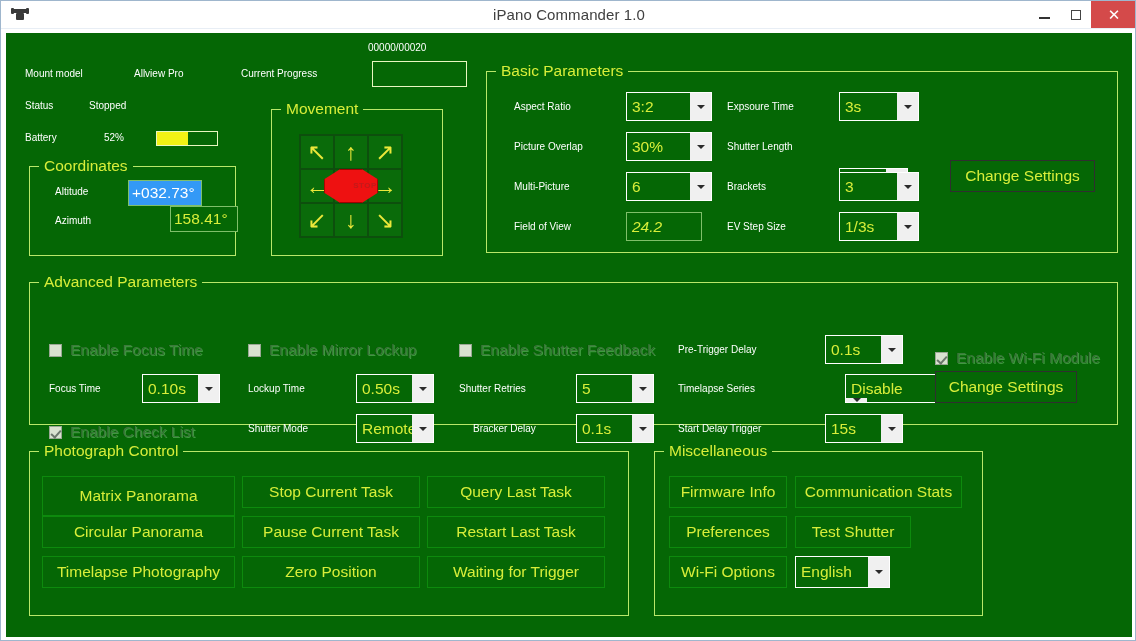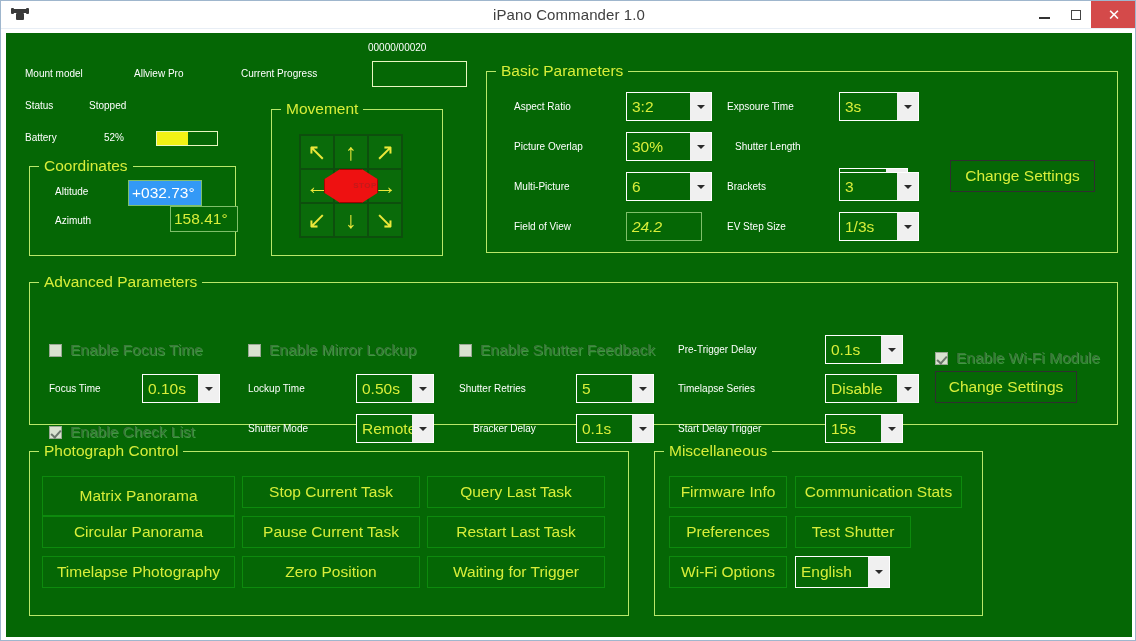--- a/index.html
+++ b/index.html
@@ -429,21 +429,21 @@
       </div>
 
       <div class="lbl" style="left:240px; top:26px;">Expsoure Time</div>
       <div class="combo" style="left:352px; top:20px; width:80px;">
         <div class="val">3s</div>
         <div class="arrow">
             <i></i>
           </div>
       </div>
 
-      <div class="lbl" style="left:248px; top:66px;">Shutter Length</div>
+      <div class="lbl" style="left:240px; top:66px;">Shutter Length</div>
       <div class="combo" style="left:352px; top:60px; width:69px;margin-top:36px;">
         <div class="val">0.2s</div>
         <div class="arrow">
             <i></i>
           </div>
       </div>
 
       <div class="lbl" style="left:240px; top:106px;">Brackets</div>
       <div class="combo" style="left:352px; top:100px; width:80px;">
         <div class="val">3</div>
@@ -526,21 +526,21 @@
       </div>
 
       <div class="lbl" style="left:648px; top:58px;">Pre-Trigger Delay</div>
       <div class="combo" style="left:795px; top:52px; width:78px;">
         <div class="val">0.1s</div>
         <div class="arrow">
             <i></i>
           </div>
       </div>
       <div class="lbl" style="left:648px; top:97px;">Timelapse Series</div>
-      <div class="combo" style="left:795px; top:91px; width:94px;">
+      <div class="combo" style="left:815px; top:91px; width:94px;flex-direction:column;">
         <div class="val">Disable</div>
         <div class="arrow">
             <i></i>
           </div>
       </div>
       <div class="lbl" style="left:648px; top:137px;">Start Delay Trigger</div>
       <div class="combo" style="left:795px; top:131px; width:78px;">
         <div class="val">15s</div>
         <div class="arrow">
             <i></i>

